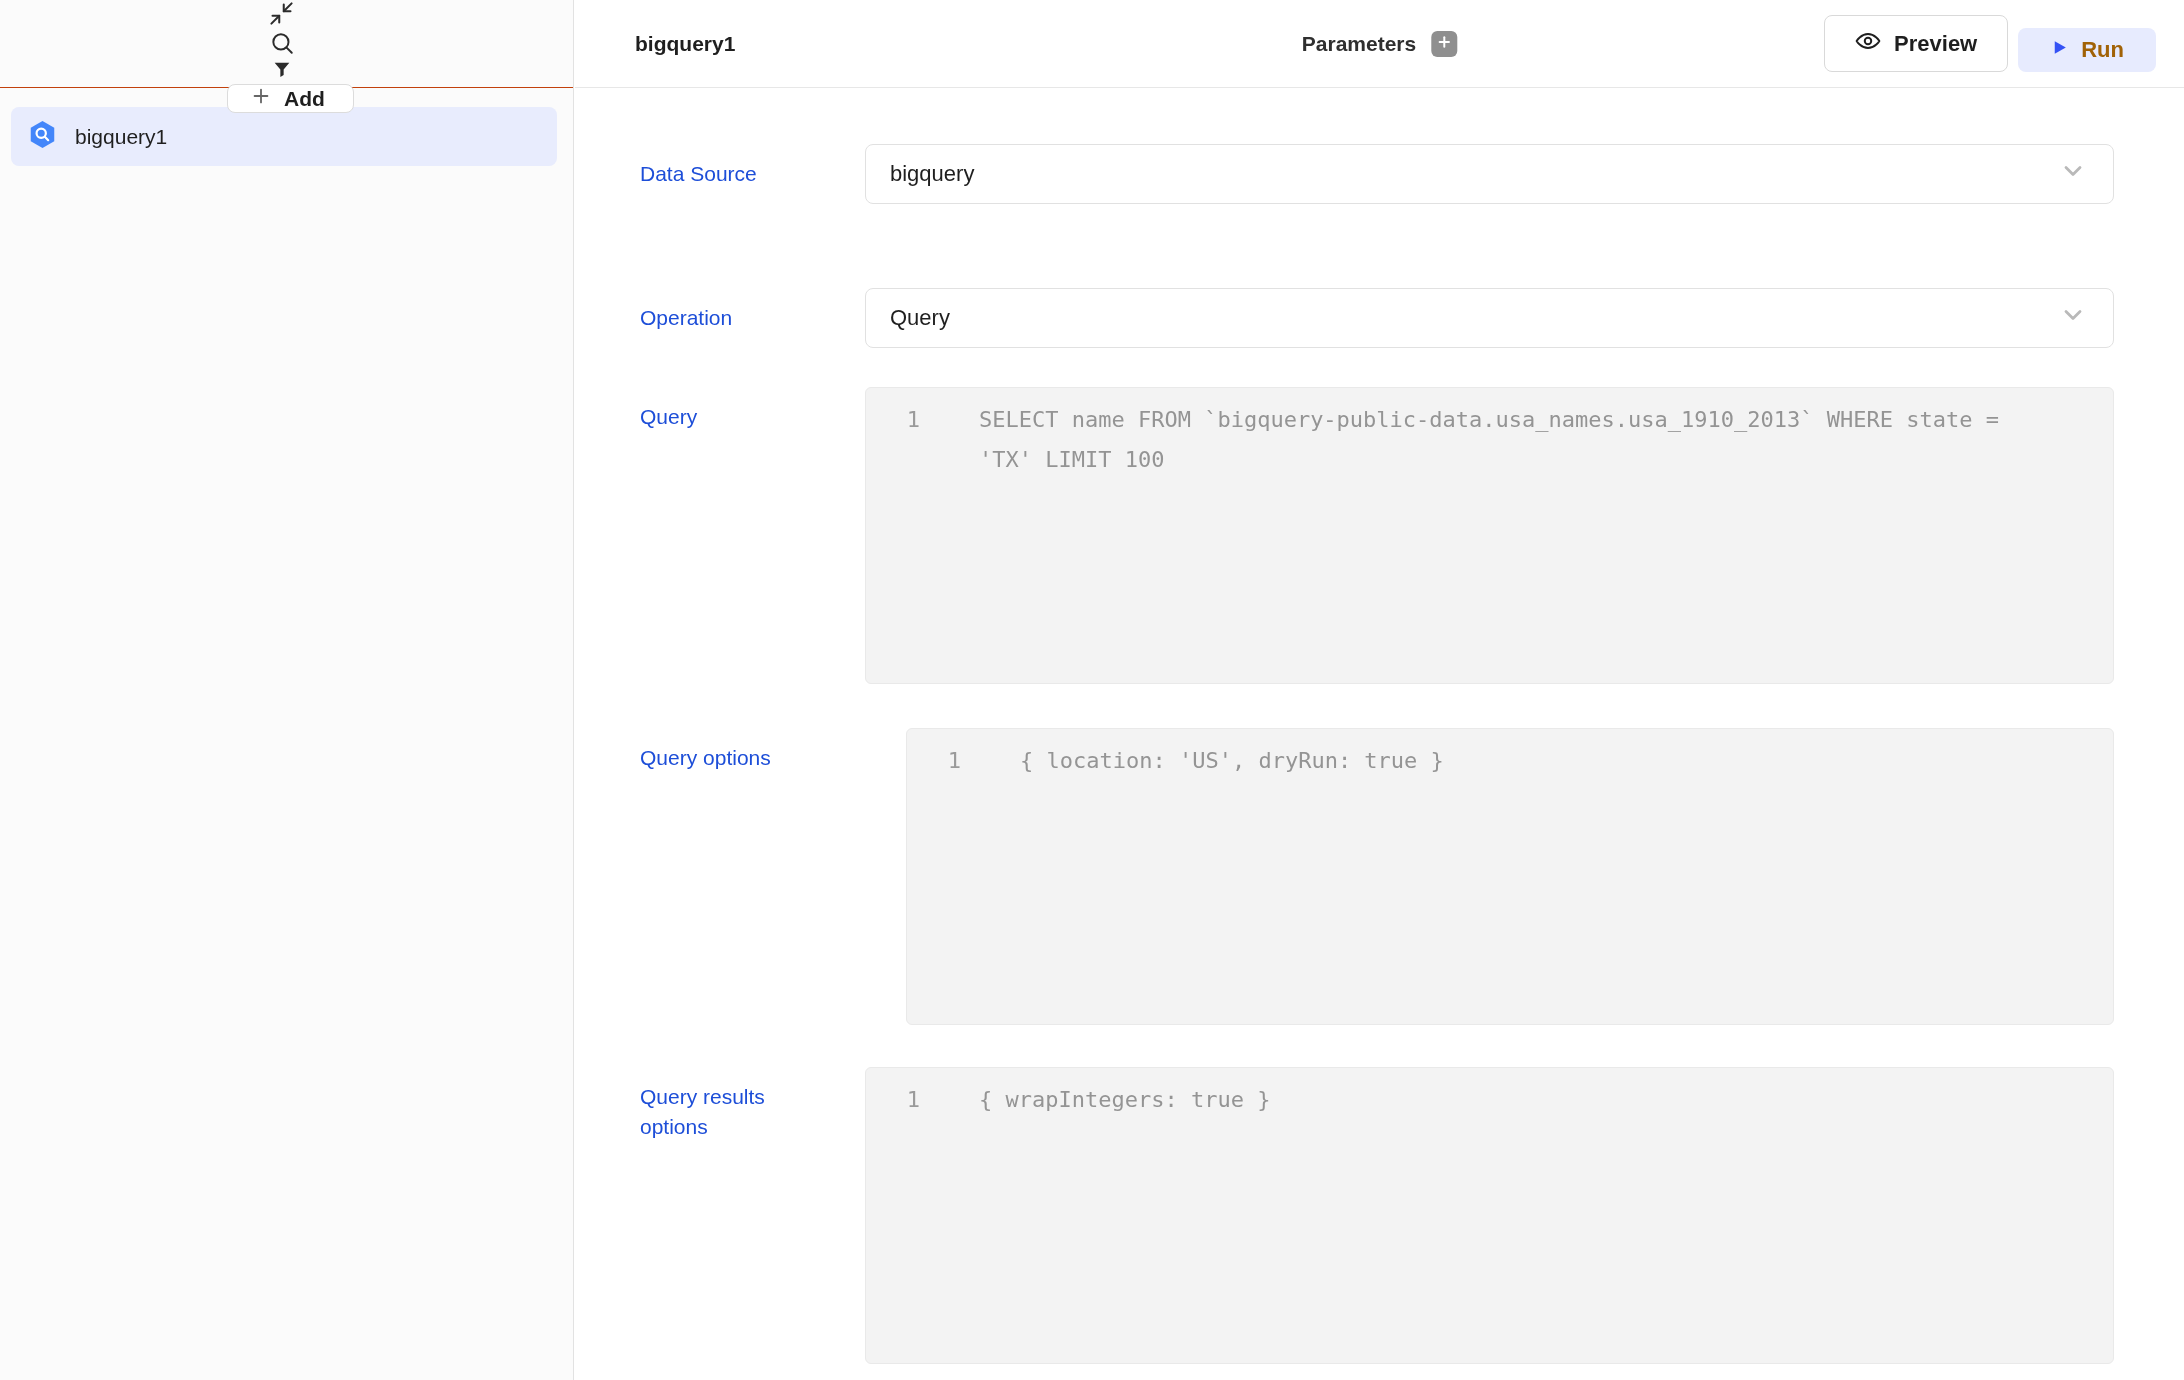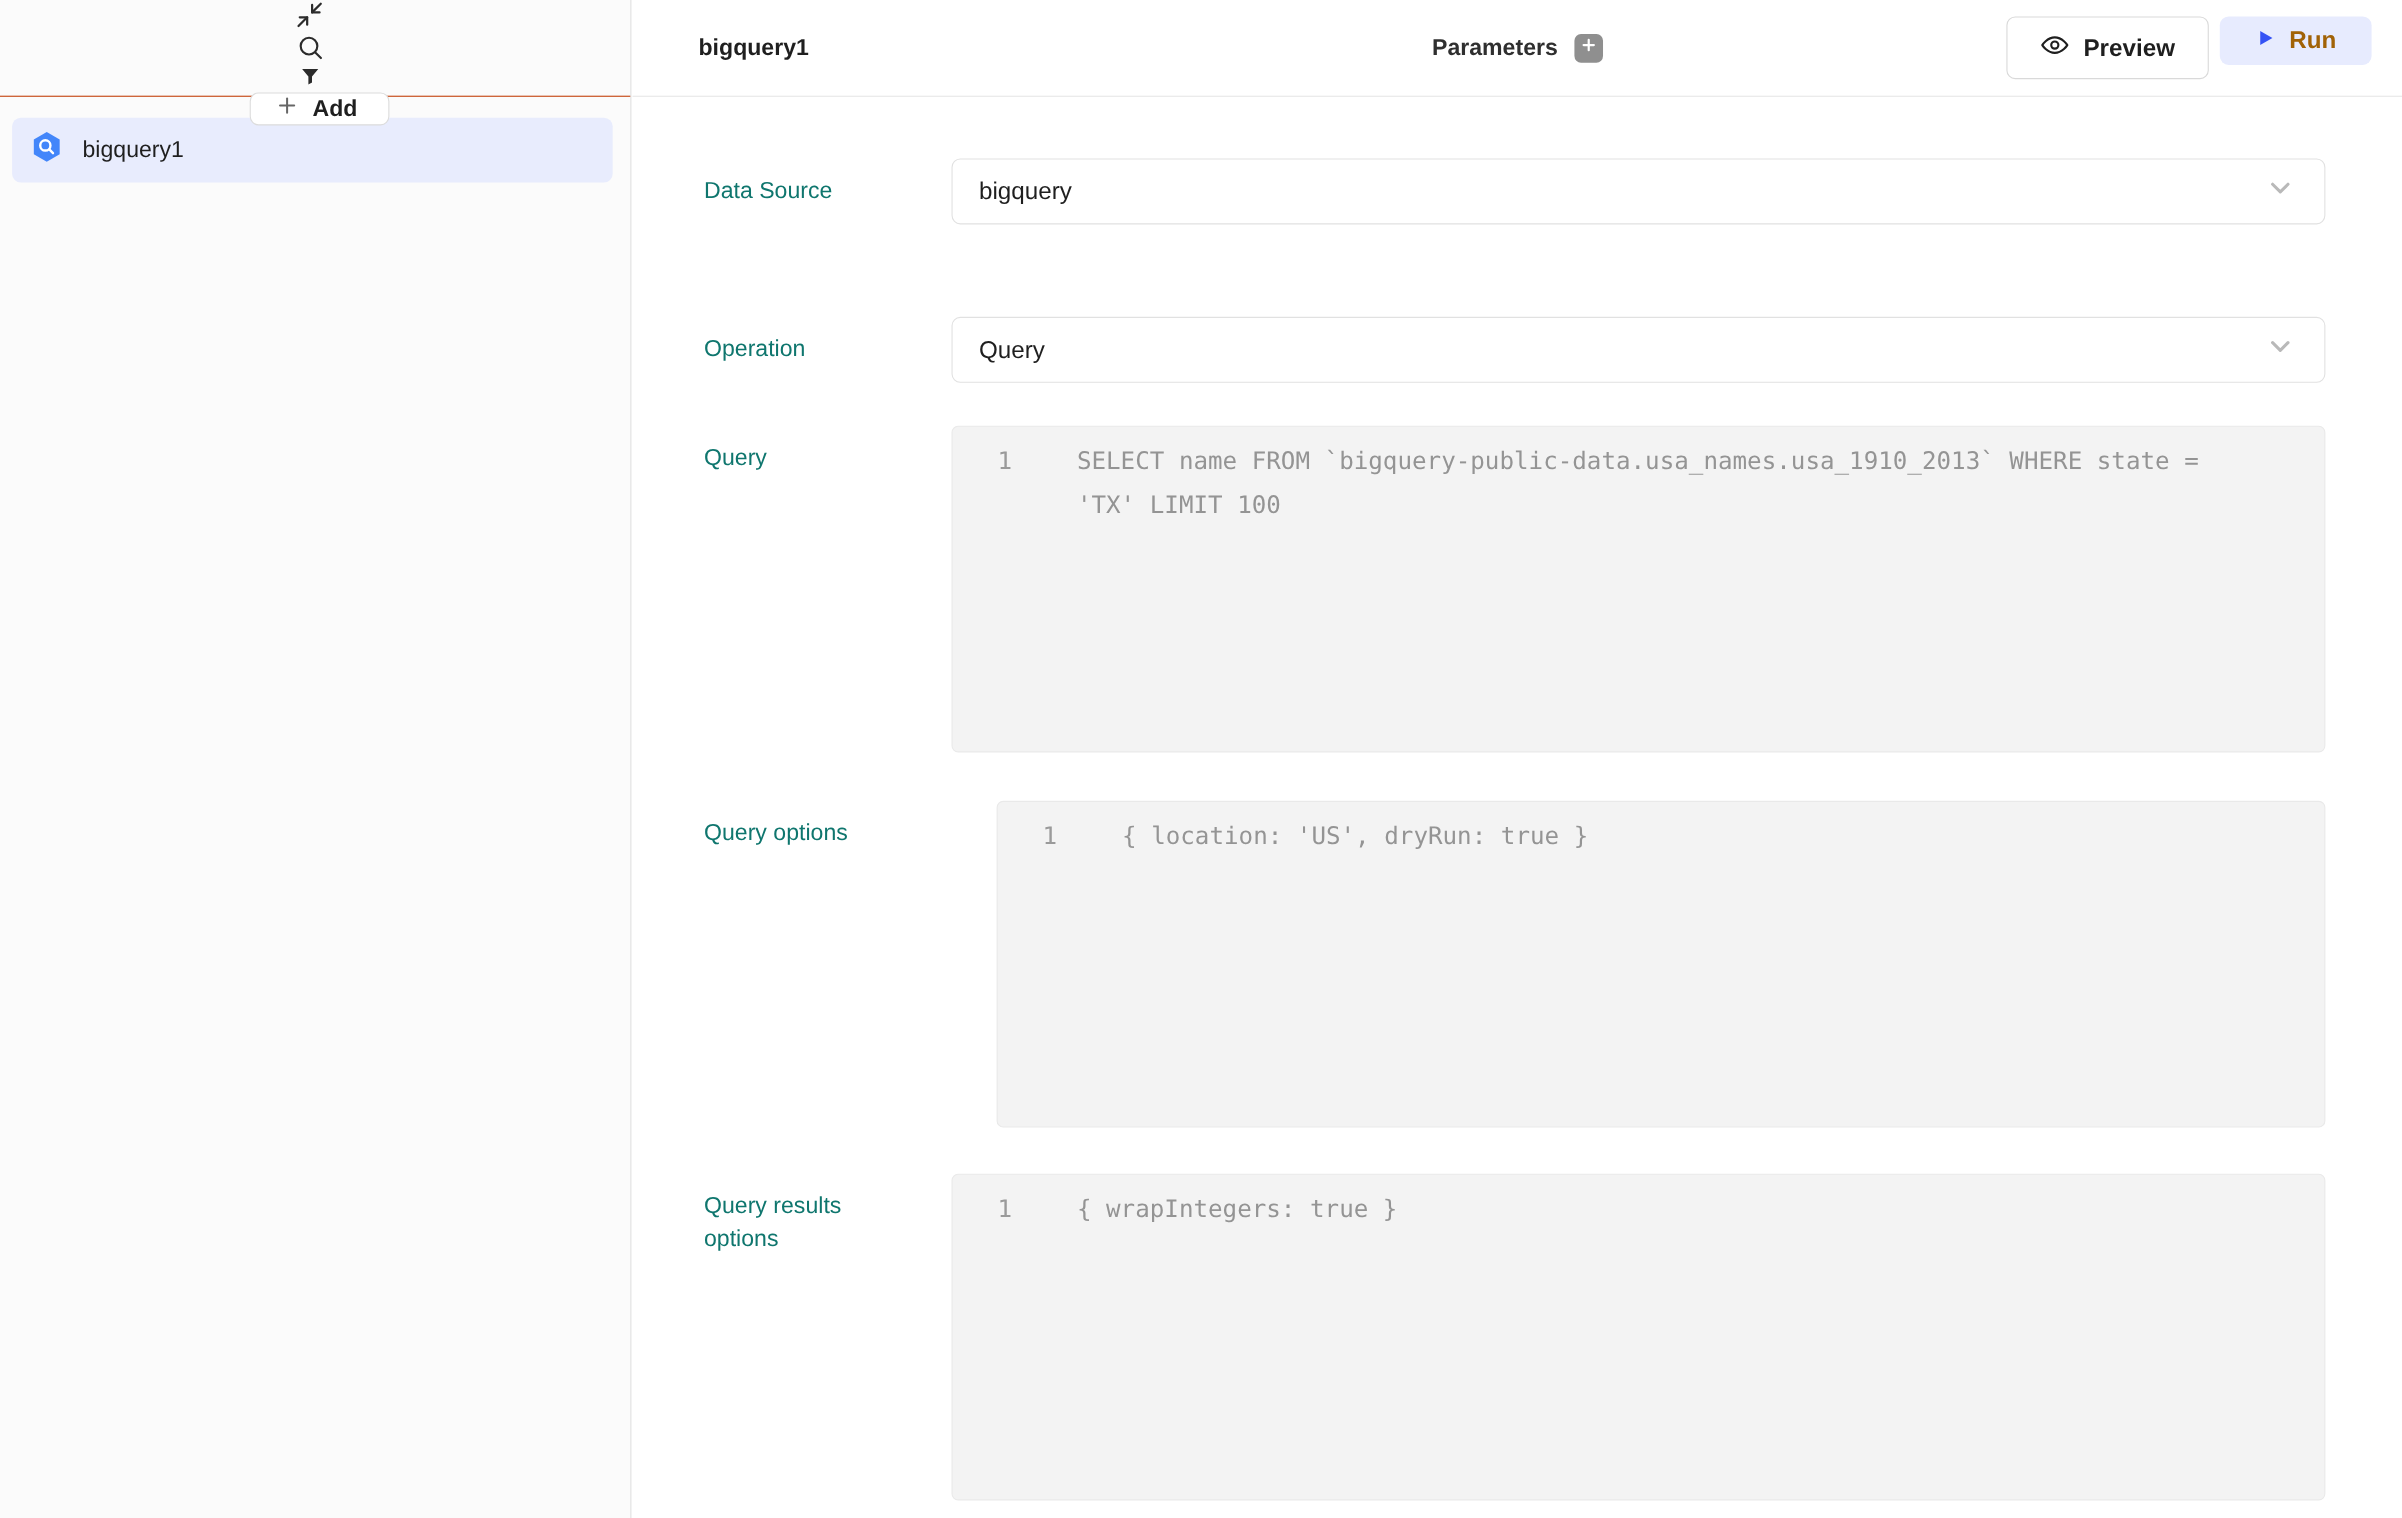--- a/index.html
+++ b/index.html
@@ -98,21 +98,21 @@
   .param-add-badge {
     width: 26px; height: 26px;
     background: #8f8f8f;
     border-radius: 6px;
     display: flex; align-items: center; justify-content: center;
     cursor: pointer;
   }
   .header-actions {
     margin-left: auto;
     display: flex;
-    align-items: flex-start;
+    align-items: flex-end;
     gap: 10px;
   }
   .preview-btn {
     height: 57px;
     display: flex; align-items: center; gap: 13px;
     padding: 0 30px;
     background: #ffffff;
     border: 1px solid #d9d9d9;
     border-radius: 8px;
     font-size: 22px;
@@ -137,21 +137,21 @@
 
   
   .main-body { padding: 56px 70px 0 65px; }
   .form-row { display: flex; align-items: flex-start; }
   .form-label {
     flex: 0 0 225px;
     width: 225px;
     padding: 15px 45px 0 0;
     font-size: 21px;
     line-height: 1.45;
-    color: #0f766e;
+    color: #1d4ed8;
   }
   .form-field { flex: 1; min-width: 0; }
 
   .select-control {
     height: 60px;
     background: #ffffff;
     border: 1px solid #e1e1e1;
     border-radius: 8px;
     display: flex;
     align-items: center;

